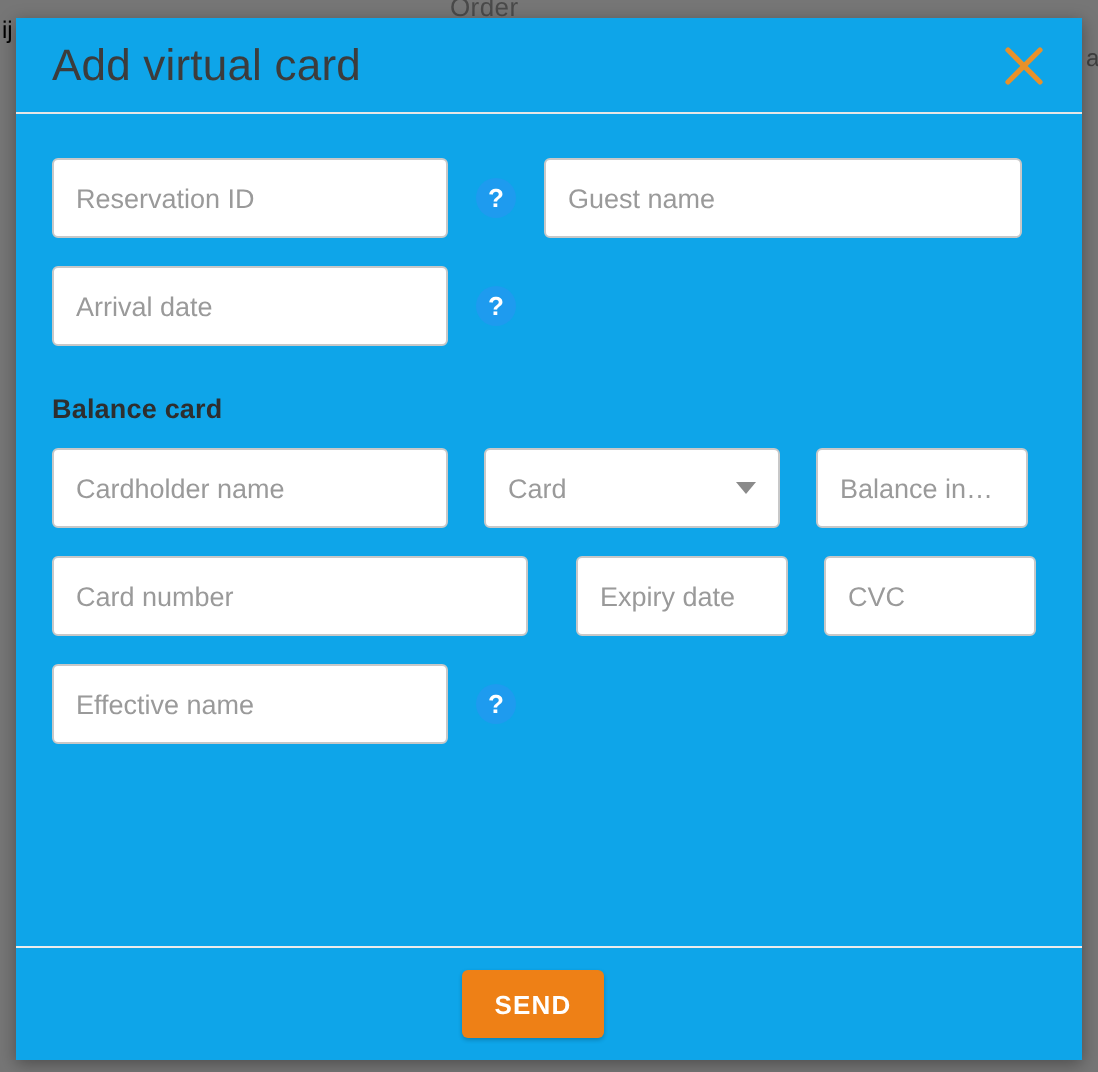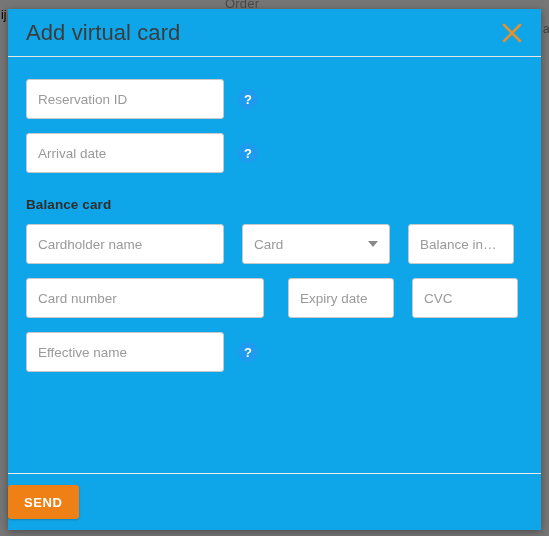--- a/index.html
+++ b/index.html
@@ -171,21 +171,21 @@
     flex: 0 0 auto;
   }
 
   
   .dialog-footer {
     flex: 0 0 auto;
     height: 57px;
     border-top: 1px solid #ececec;
     display: flex;
     align-items: center;
-    justify-content: flex-start;
+    justify-content: center;
     padding-right: 16px;
   }
   .send-btn {
     min-width: 62px;
     height: 34px;
     background: #ee8016;
     color: #ffffff;
     border: none;
     border-radius: 3px;
     font-size: 13px;
@@ -223,20 +223,23 @@
 
     <div class="row">
       <div class="field w-main">
         <span>Reservation ID</span>
       </div>
       <div class="gap-help">
         <div class="help-icon">
           <span>?</span>
         </div>
       </div>
+      <div class="field w-guest">
+        <span>Guest name</span>
+      </div>
     </div>
 
     <div class="row">
       <div class="field w-main">
         <span>Arrival date</span>
       </div>
       <div class="gap-help">
         <div class="help-icon">
           <span>?</span>
         </div>

